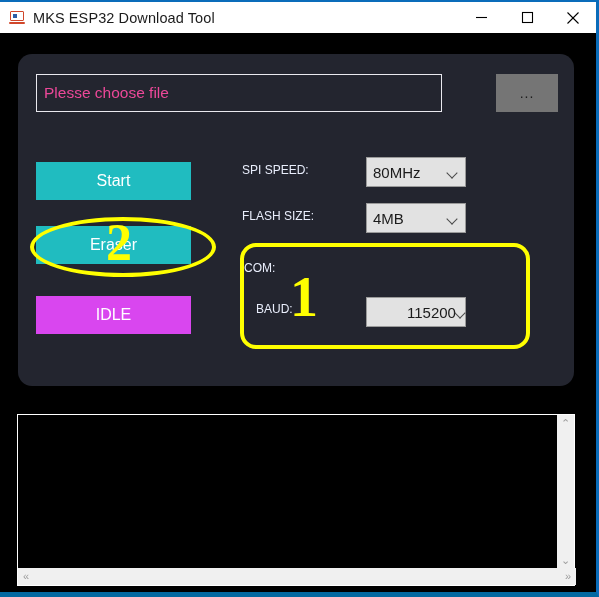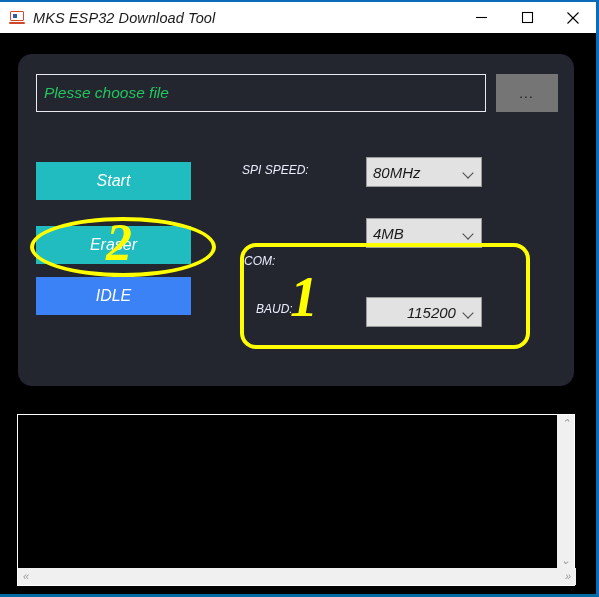--- a/index.html
+++ b/index.html
@@ -14,23 +14,22 @@
     font-family: "Liberation Sans", sans-serif;
   }
 
   #window {
     position: relative;
     width: 599px;
     height: 597px;
     background: #000000;
     box-sizing: border-box;
     border-right: 3px solid #0a6cba;
-    border-bottom: 3px solid #0369a1;
+    border-bottom: 5px solid #0369a1;
     border-top: 2px solid #0a6cba;
-    font-style: italic;
   }
 
   
   #titlebar {
     position: absolute;
     left: 0;
     top: 0;
     right: 0;
     height: 31px;
     background: #ffffff;
@@ -108,26 +107,26 @@
     height: 332px;
     background: #23252f;
     border-radius: 14px;
   }
 
   
   #file-input {
     position: absolute;
     left: 18px;
     top: 20px;
-    width: 450px;
+    width: 406px;
     height: 38px;
     background: #23252f;
     border: 1.5px solid #e9e9ef;
     box-sizing: border-box;
-    color: #22c55e;
+    color: #ec4899;
     font-size: 15.5px;
     line-height: 35px;
     padding-left: 7px;
     white-space: nowrap;
     overflow: hidden;
   }
   #browse-btn {
     position: absolute;
     left: 478px;
     top: 20px;
@@ -151,38 +150,38 @@
     height: 38px;
     display: flex;
     align-items: center;
     justify-content: center;
     font-size: 16px;
     color: #ffffff;
     box-sizing: border-box;
   }
   #btn-start { top: 108px; background: #20bcc0; }
   #btn-eraser { top: 172px; background: #20bcc0; }
-  #btn-idle  { top: 223px; background: #3b82f6; }
+  #btn-idle  { top: 242px; background: #d946ef; }
 
   
   .field-label {
     position: absolute;
     color: #e9eefc;
     font-size: 12px;
     white-space: nowrap;
   }
   #lbl-spi   { left: 224px; top: 109px; }
   #lbl-flash { left: 224px; top: 155px; }
-  #lbl-com   { left: 226px; top: 200px; }
+  #lbl-com   { left: 226px; top: 207px; }
   #lbl-baud  { left: 226px; top: 248px; padding-left: 12px; }
 
   
   .dropdown {
     position: absolute;
-    width: 116px;
+    width: 100px;
     height: 30px;
     background: #e2e2e2;
     border: 1px solid #9a9a9a;
     box-sizing: border-box;
     color: #1b1b1b;
     font-size: 15px;
     display: flex;
     align-items: center;
     padding-left: 6px;
   }
@@ -196,21 +195,21 @@
   .dropdown .chev:before {
     content: "";
     position: absolute;
     left: 0; top: 0;
     width: 7px; height: 7px;
     border-right: 1.4px solid #4a4a4a;
     border-bottom: 1.4px solid #4a4a4a;
     transform: rotate(45deg);
   }
   #dd-spi   { left: 348px; top: 103px; }
-  #dd-flash { left: 348px; top: 149px; margin-top: 15px; }
+  #dd-flash { left: 348px; top: 149px; }
   #dd-com   { left: 348px; top: 195px; }
   #dd-baud  { left: 348px; top: 243px; padding-left: 40px; }
 
   
   #anno-box-1 {
     position: absolute;
     left: 222px;
     top: 189px;
     width: 290px;
     height: 106px;
@@ -345,20 +344,21 @@
     <div id="panel">
 
       <div id="file-input" title="Plesse choose file">Plesse choose file</div>
       <div id="browse-btn">...</div>
 
       <div id="btn-eraser" class="action-btn">Eraser</div>
       <div id="btn-start" class="action-btn">Start</div>
       <div id="btn-idle" class="action-btn">IDLE</div>
 
       <div id="lbl-spi" class="field-label">SPI SPEED:</div>
+      <div id="lbl-flash" class="field-label">FLASH SIZE:</div>
       <div id="lbl-com" class="field-label">COM:</div>
       <div id="lbl-baud" class="field-label">BAUD:</div>
 
       <div id="dd-spi" class="dropdown">
         <span>80MHz</span>
         <span class="chev"></span>
       </div>
       <div id="dd-flash" class="dropdown">
         <span>4MB</span>
         <span class="chev"></span>

